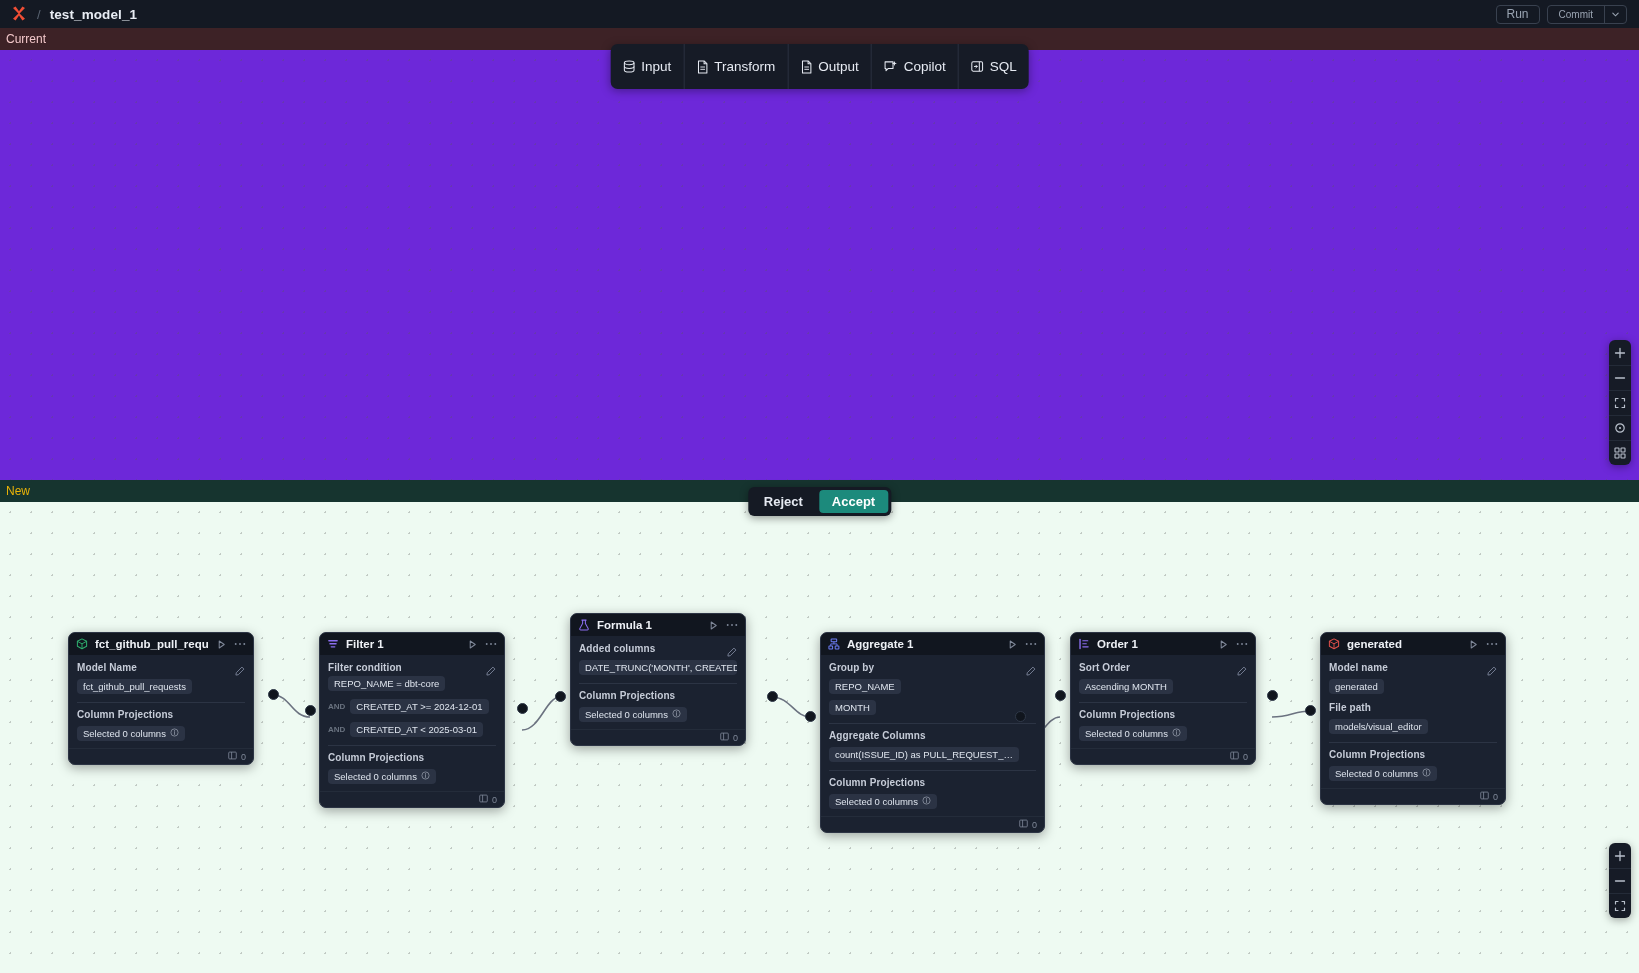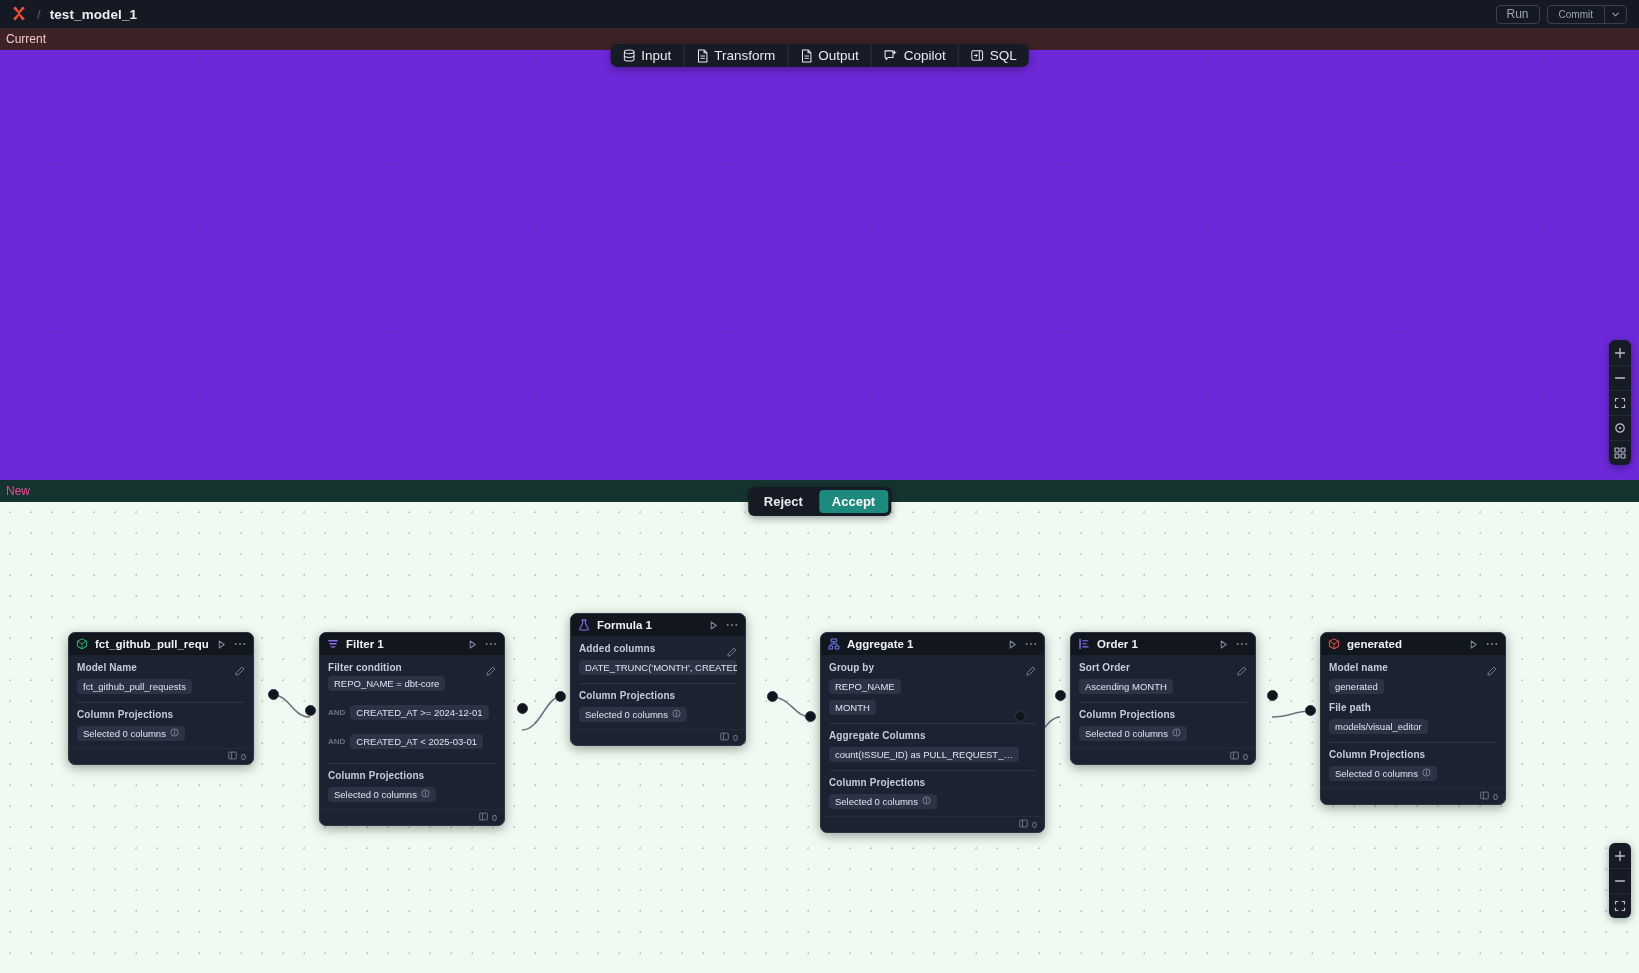--- a/index.html
+++ b/index.html
@@ -34,31 +34,31 @@
   
   .pane { position: absolute; left: 0; width: 1639px; overflow: hidden; }
   .pane-current { top: 28px; height: 452px; background: #6d28d9; padding-left: 43px; }
   .pane-new { top: 480px; height: 493px; background: #eefaf2; }
   .pane-label {
     position: absolute; left: 0; top: 0; width: 1639px; height: 22px;
     display: flex; align-items: center; padding-left: 6px;
     font-size: 12px; z-index: 20;
   }
   .label-current { background: #3d2226; color: #f3c8ca; }
-  .label-new { background: #16342f; color: #ec4899; }
+  .label-new { background: #16342f; color: #eab308; }
   .dots {
     position: absolute; inset: 22px 0 0 0;
     background-image: radial-gradient(circle, rgba(90,90,90,.30) 1px, transparent 1px);
     background-size: 21px 21px;
   }
 
   
   .toolbar {
     position: absolute; top: 44px; left: 50%; transform: translateX(-50%);
-    height: 23px; background: #161b26; border-radius: 7px;
+    height: 45px; background: #161b26; border-radius: 7px;
     display: flex; align-items: stretch; z-index: 50;
     box-shadow: 0 2px 10px rgba(0,0,0,.35);
   }
   .tool {
     display: flex; align-items: center; gap: 6px; padding: 0 12px;
     color: #e6eaf2; font-size: 13.5px; white-space: nowrap;
   }
   .tool + .tool { border-left: 1px solid #2a3141; }
   .tool svg { display: block; }
 
@@ -90,21 +90,21 @@
   .head-ic { color: #7f8899; display: flex; align-items: center; }
   .node-body { padding: 7px 8px 4px 8px; position: relative; }
   .fld-label { color: #c6ccd8; font-size: 10px; font-weight: bold; margin-bottom: 3px; letter-spacing: .1px; }
   .pill {
     display: inline-flex; align-items: center; gap: 4px;
     background: #2b3344; border-radius: 4px; padding: 2px 6px;
     color: #dfe5ee; font-size: 9.5px; max-width: 100%;
     white-space: nowrap; overflow: hidden; text-overflow: ellipsis;
     margin-bottom: 3px;
   }
-  .cond-row { display: flex; align-items: center; gap: 5px; margin-bottom: 14px; }
+  .cond-row { display: flex; align-items: center; gap: 5px; margin-bottom: 8px; }
   .cond-and { color: #69727f; font-size: 8px; font-weight: bold; }
   .sep { height: 1px; background: #2c3444; margin: 5px 0 6px; }
   .edit-ic { position: absolute; right: 8px; top: 7px; color: #7c859a; }
   .node-foot {
     display: flex; align-items: center; justify-content: flex-end; gap: 4px;
     height: 16px; padding: 0 7px; color: #7f8899; font-size: 9px;
     border-top: 1px solid #242c3a;
   }
   .port {
     position: absolute; width: 11px; height: 11px; border-radius: 50%;

